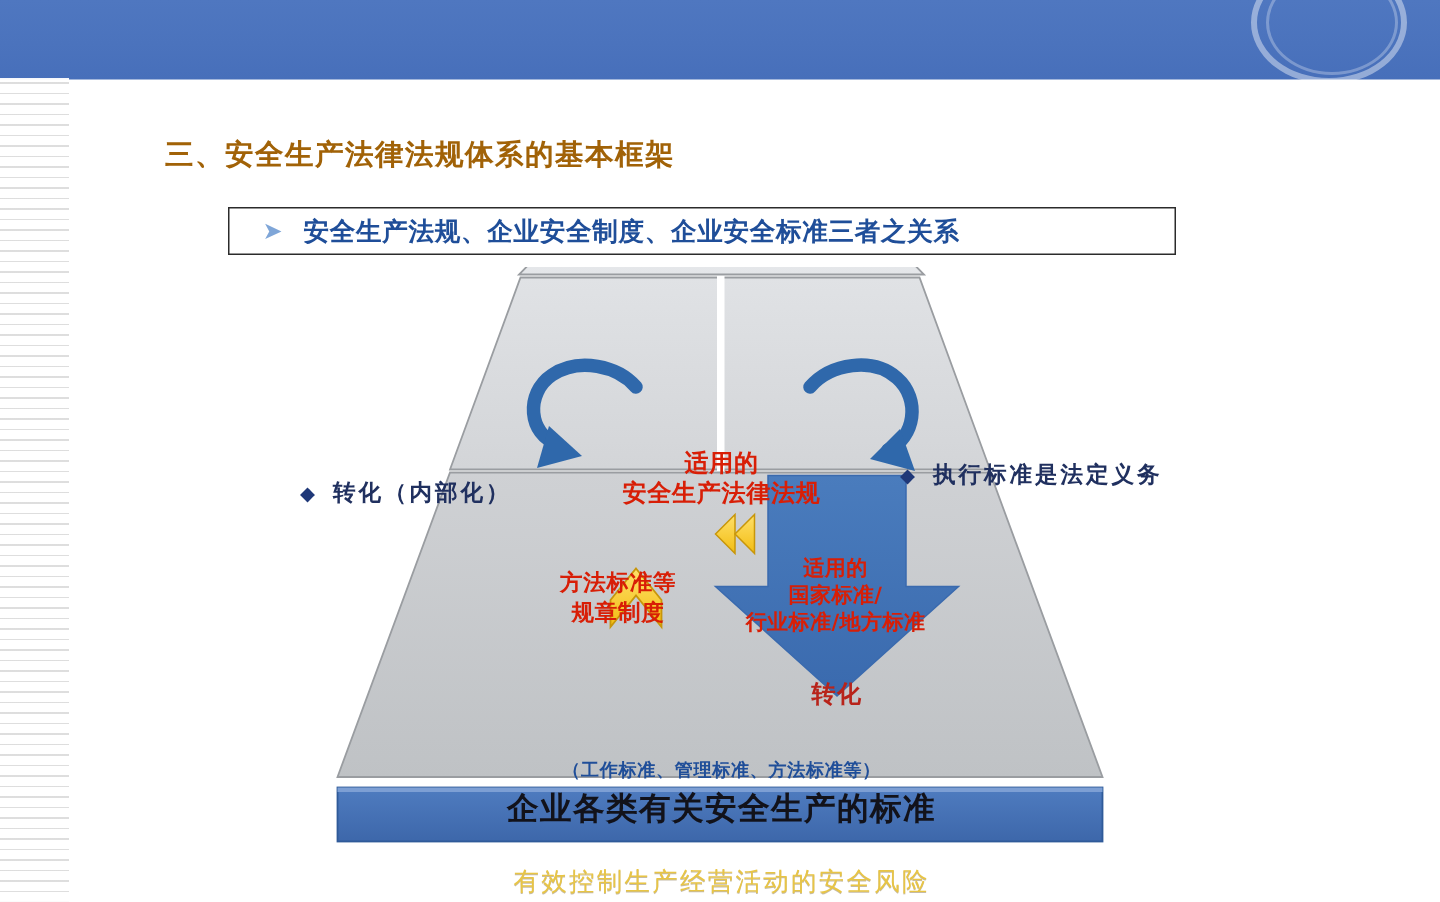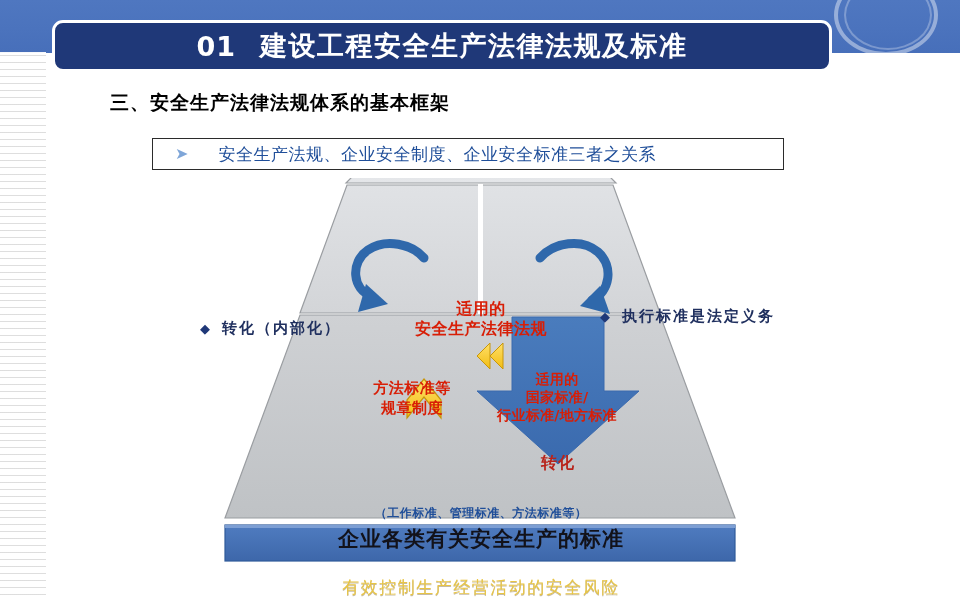--- a/index.html
+++ b/index.html
@@ -53,34 +53,34 @@
     color:#ffffff;font-size:27px;font-weight:bold;letter-spacing:1px;
     margin-right:24px;
   }
   .title-text{
     color:#ffffff;font-size:27px;font-weight:bold;letter-spacing:1.5px;
   }
 
   
   .section-head{
     position:absolute;left:110px;top:90px;
-    color:#000000;font-size:19px;font-weight:bold;letter-spacing:1px;
+    color:#a16207;font-size:19px;font-weight:bold;letter-spacing:1px;
   }
 
   
   .bulletbox{
     position:absolute;left:152px;top:138px;width:632px;height:32px;
     border:1.5px solid #2b2b2b;background:#ffffff;
     box-sizing:border-box;display:flex;align-items:center;
   }
   .bulletbox .arrow{
     color:#7fa6d8;font-size:16px;margin-left:22px;margin-right:14px;line-height:1;
   }
   .bulletbox .txt{
-    color:#1f4e99;font-size:17px;font-weight:normal;letter-spacing:.5px;margin-left:16px;
+    color:#1f4e99;font-size:17px;font-weight:bold;letter-spacing:.5px;
   }
 
   
   .diagram{position:absolute;left:0;top:178px;width:960px;height:400px;}
   .diagram svg{position:absolute;left:0;top:0;}
 
   
   .d-txt{position:absolute;white-space:nowrap;margin-top:41px;}
 
   .left-note{
@@ -141,24 +141,20 @@
 
 <div id="slide">
 
   <div class="topband">
     <div class="topband-arc"></div>
     <div class="topband-arc2"></div>
   </div>
 
   <div class="stripes"></div>
 
-  <div class="titlebar">
-    <span class="title-num">01</span>
-    <span class="title-text">建设工程安全生产法律法规及标准</span>
-  </div>
 
   <div class="section-head">三、安全生产法律法规体系的基本框架</div>
 
   <div class="bulletbox">
     <span class="arrow">➤</span>
     <span class="txt">安全生产法规、企业安全制度、企业安全标准三者之关系</span>
   </div>
 
   <div class="diagram">
 

